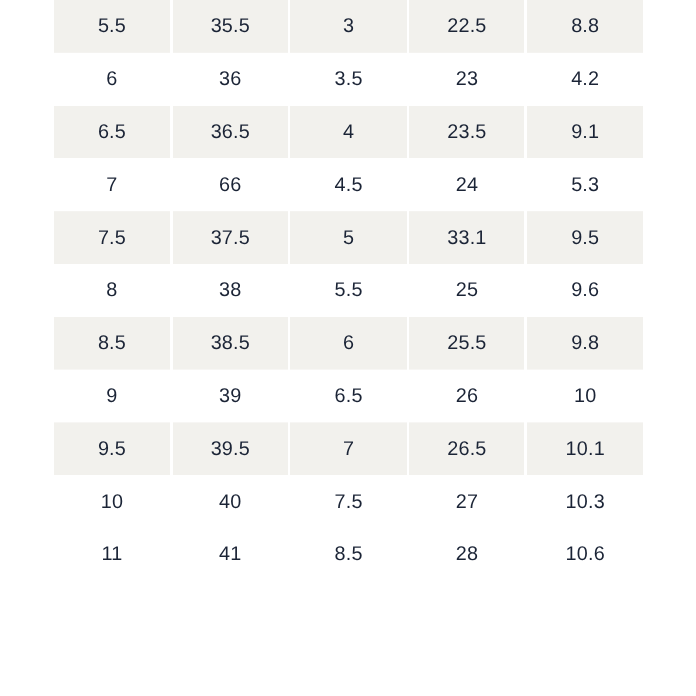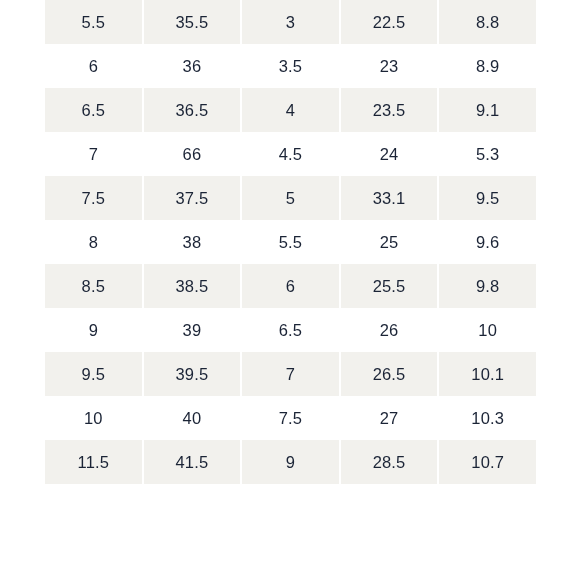--- a/index.html
+++ b/index.html
@@ -86,21 +86,21 @@
           <td>35.5</td>
           <td>3</td>
           <td>22.5</td>
           <td>8.8</td>
         </tr>
         <tr class="plain">
           <td>6</td>
           <td>36</td>
           <td>3.5</td>
           <td>23</td>
-          <td>8.9</td>
+          <td>4.2</td>
         </tr>
         <tr class="striped">
           <td>6.5</td>
           <td>36.5</td>
           <td>4</td>
           <td>23.5</td>
           <td>9.1</td>
         </tr>
         <tr class="plain">
           <td>7</td>
@@ -144,22 +144,22 @@
           <td>26.5</td>
           <td>10.1</td>
         </tr>
         <tr class="plain">
           <td>10</td>
           <td>40</td>
           <td>7.5</td>
           <td>27</td>
           <td>10.3</td>
         </tr>
-        <tr class="striped">
-          <td>11.5</td>
-          <td>41.5</td>
-          <td>9</td>
-          <td>28.5</td>
-          <td>10.7</td>
+        <tr class="plain">
+          <td>11</td>
+          <td>41</td>
+          <td>8.5</td>
+          <td>28</td>
+          <td>10.6</td>
         </tr>
       </tbody>
   </table>
 </div>
 
 </body></html>

